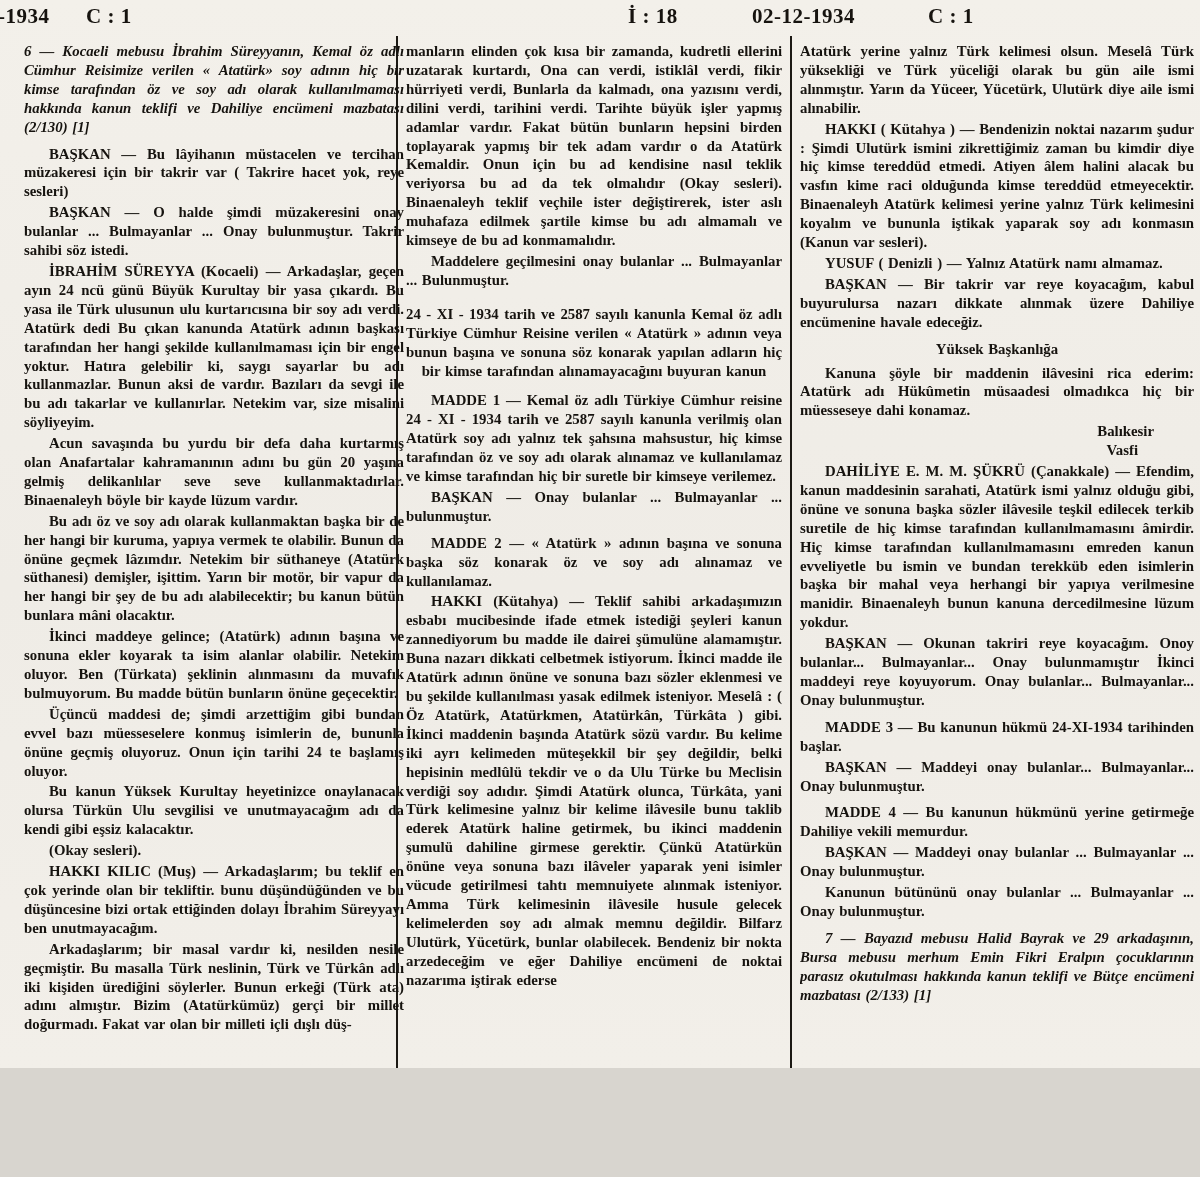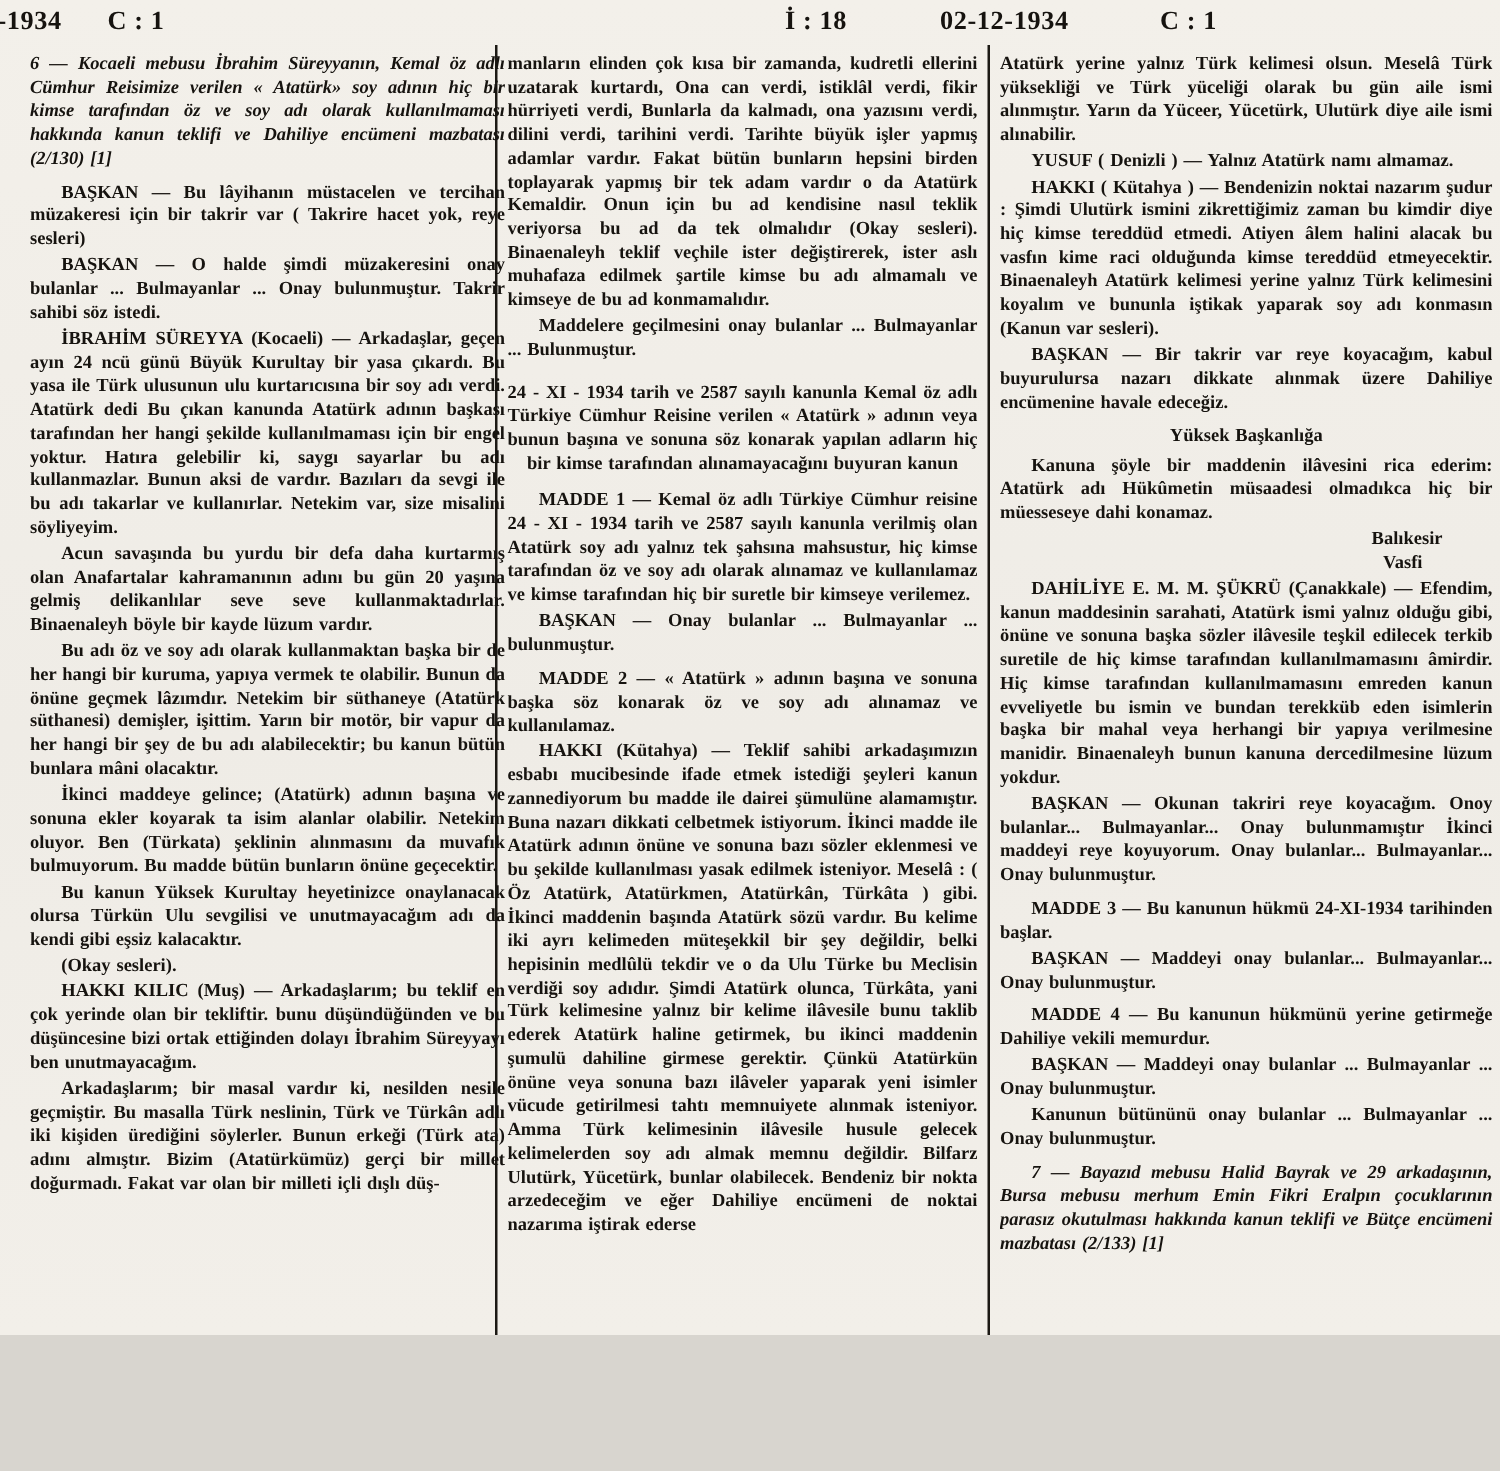--- a/index.html
+++ b/index.html
@@ -72,20 +72,21 @@
   <div class="vrule v2"></div>
 
   <div class="col c1">
     <p class="agenda noind">6 — Kocaeli mebusu İbrahim Süreyyanın, Kemal öz adlı Cümhur Reisimize verilen « Atatürk» soy adının hiç bir kimse tarafından öz ve soy adı olarak kullanılmaması hakkında kanun teklifi ve Dahiliye encümeni mazbatası (2/130) [1]</p>
     <p>BAŞKAN — Bu lâyihanın müstacelen ve tercihan müzakeresi için bir takrir var ( Takrire hacet yok, reye sesleri)</p>
     <p>BAŞKAN — O halde şimdi müzakeresini onay bulanlar ... Bulmayanlar ... Onay bulunmuştur. Takrir sahibi söz istedi.</p>
     <p>İBRAHİM SÜREYYA (Kocaeli) — Arkadaşlar, geçen ayın 24 ncü günü Büyük Kurultay bir yasa çıkardı. Bu yasa ile Türk ulusunun ulu kurtarıcısına bir soy adı verdi. Atatürk dedi Bu çıkan kanunda Atatürk adının başkası tarafından her hangi şekilde kullanılmaması için bir engel yoktur. Hatıra gelebilir ki, saygı sayarlar bu adı kullanmazlar. Bunun aksi de vardır. Bazıları da sevgi ile bu adı takarlar ve kullanırlar. Netekim var, size misalini söyliyeyim.</p>
     <p>Acun savaşında bu yurdu bir defa daha kurtarmış olan Anafartalar kahramanının adını bu gün 20 yaşına gelmiş delikanlılar seve seve kullanmaktadırlar. Binaenaleyh böyle bir kayde lüzum vardır.</p>
     <p>Bu adı öz ve soy adı olarak kullanmaktan başka bir de her hangi bir kuruma, yapıya vermek te olabilir. Bunun da önüne geçmek lâzımdır. Netekim bir süthaneye (Atatürk süthanesi) demişler, işittim. Yarın bir motör, bir vapur da her hangi bir şey de bu adı alabilecektir; bu kanun bütün bunlara mâni olacaktır.</p>
     <p>İkinci maddeye gelince; (Atatürk) adının başına ve sonuna ekler koyarak ta isim alanlar olabilir. Netekim oluyor. Ben (Türkata) şeklinin alınmasını da muvafık bulmuyorum. Bu madde bütün bunların önüne geçecektir.</p>
+    <p>Üçüncü maddesi de; şimdi arzettiğim gibi bundan evvel bazı müesseselere konmuş isimlerin de, bununla önüne geçmiş oluyoruz. Onun için tarihi 24 te başlamış oluyor.</p>
     <p>Bu kanun Yüksek Kurultay heyetinizce onaylanacak olursa Türkün Ulu sevgilisi ve unutmayacağım adı da kendi gibi eşsiz kalacaktır.</p>
     <p>(Okay sesleri).</p>
     <p>HAKKI KILIC (Muş) — Arkadaşlarım; bu teklif en çok yerinde olan bir tekliftir. bunu düşündüğünden ve bu düşüncesine bizi ortak ettiğinden dolayı İbrahim Süreyyayı ben unutmayacağım.</p>
     <p>Arkadaşlarım; bir masal vardır ki, nesilden nesile geçmiştir. Bu masalla Türk neslinin, Türk ve Türkân adlı iki kişiden ürediğini söylerler. Bunun erkeği (Türk ata) adını almıştır. Bizim (Atatürkümüz) gerçi bir millet doğurmadı. Fakat var olan bir milleti içli dışlı düş-</p>
   </div>
 
   <div class="fn fn1">
     <div class="fn-rule"></div>
     <p>[1] 37 sayılı basmayazı zaptın sonundadır.</p>
   </div>
@@ -95,22 +96,22 @@
     <p>Maddelere geçilmesini onay bulanlar ... Bulmayanlar ... Bulunmuştur.</p>
     <p class="lawtitle">24 - XI - 1934 tarih ve 2587 sayılı kanunla Kemal öz adlı Türkiye Cümhur Reisine verilen « Atatürk » adının veya bunun başına ve sonuna söz konarak yapılan adların hiç bir kimse tarafından alınamayacağını buyuran kanun</p>
     <p class="mt">MADDE 1 — Kemal öz adlı Türkiye Cümhur reisine 24 - XI - 1934 tarih ve 2587 sayılı kanunla verilmiş olan Atatürk soy adı yalnız tek şahsına mahsustur, hiç kimse tarafından öz ve soy adı olarak alınamaz ve kullanılamaz ve kimse tarafından hiç bir suretle bir kimseye verilemez.</p>
     <p>BAŞKAN — Onay bulanlar ... Bulmayanlar ... bulunmuştur.</p>
     <p class="mt">MADDE 2 — « Atatürk » adının başına ve sonuna başka söz konarak öz ve soy adı alınamaz ve kullanılamaz.</p>
     <p>HAKKI (Kütahya) — Teklif sahibi arkadaşımızın esbabı mucibesinde ifade etmek istediği şeyleri kanun zannediyorum bu madde ile dairei şümulüne alamamıştır. Buna nazarı dikkati celbetmek istiyorum. İkinci madde ile Atatürk adının önüne ve sonuna bazı sözler eklenmesi ve bu şekilde kullanılması yasak edilmek isteniyor. Meselâ : ( Öz Atatürk, Atatürkmen, Atatürkân, Türkâta ) gibi. İkinci maddenin başında Atatürk sözü vardır. Bu kelime iki ayrı kelimeden müteşekkil bir şey değildir, belki hepisinin medlûlü tekdir ve o da Ulu Türke bu Meclisin verdiği soy adıdır. Şimdi Atatürk olunca, Türkâta, yani Türk kelimesine yalnız bir kelime ilâvesile bunu taklib ederek Atatürk haline getirmek, bu ikinci maddenin şumulü dahiline girmese gerektir. Çünkü Atatürkün önüne veya sonuna bazı ilâveler yaparak yeni isimler vücude getirilmesi tahtı memnuiyete alınmak isteniyor. Amma Türk kelimesinin ilâvesile husule gelecek kelimelerden soy adı almak memnu değildir. Bilfarz Ulutürk, Yücetürk, bunlar olabilecek. Bendeniz bir nokta arzedeceğim ve eğer Dahiliye encümeni de noktai nazarıma iştirak ederse</p>
   </div>
 
   <div class="col c3">
     <p class="noind">Atatürk yerine yalnız Türk kelimesi olsun. Meselâ Türk yüksekliği ve Türk yüceliği olarak bu gün aile ismi alınmıştır. Yarın da Yüceer, Yücetürk, Ulutürk diye aile ismi alınabilir.</p>
+    <p>HAKKI ( Kütahya ) — Bendenizin noktai nazarım şudur : Şimdi Ulutürk ismini zikrettiğimiz zaman bu kimdir diye hiç kimse tereddüd etmedi. Atiyen âlem halini alacak bu vasfın kime raci olduğunda kimse tereddüd etmeyecektir. Binaenaleyh Atatürk kelimesi yerine yalnız Türk kelimesini koyalım ve bununla iştikak yaparak soy adı konmasın (Kanun var sesleri).</p>
     <p>YUSUF ( Denizli ) — Yalnız Atatürk namı almamaz.</p>
-    <p>HAKKI ( Kütahya ) — Bendenizin noktai nazarım şudur : Şimdi Ulutürk ismini zikrettiğimiz zaman bu kimdir diye hiç kimse tereddüd etmedi. Atiyen âlem halini alacak bu vasfın kime raci olduğunda kimse tereddüd etmeyecektir. Binaenaleyh Atatürk kelimesi yerine yalnız Türk kelimesini koyalım ve bununla iştikak yaparak soy adı konmasın (Kanun var sesleri).</p>
     <p>BAŞKAN — Bir takrir var reye koyacağım, kabul buyurulursa nazarı dikkate alınmak üzere Dahiliye encümenine havale edeceğiz.</p>
     <p class="centerhead mt">Yüksek Başkanlığa</p>
     <p>Kanuna şöyle bir maddenin ilâvesini rica ederim: Atatürk adı Hükûmetin müsaadesi olmadıkca hiç bir müesseseye dahi konamaz.</p>
     <p class="sign">Balıkesir</p>
     <p class="sign2">Vasfi</p>
     <p>DAHİLİYE E. M. M. ŞÜKRÜ (Çanakkale) — Efendim, kanun maddesinin sarahati, Atatürk ismi yalnız olduğu gibi, önüne ve sonuna başka sözler ilâvesile teşkil edilecek terkib suretile de hiç kimse tarafından kullanılmamasını âmirdir. Hiç kimse tarafından kullanılmamasını emreden kanun evveliyetle bu ismin ve bundan terekküb eden isimlerin başka bir mahal veya herhangi bir yapıya verilmesine manidir. Binaenaleyh bunun kanuna dercedilmesine lüzum yokdur.</p>
     <p>BAŞKAN — Okunan takriri reye koyacağım. Onoy bulanlar... Bulmayanlar... Onay bulunmamıştır İkinci maddeyi reye koyuyorum. Onay bulanlar... Bulmayanlar... Onay bulunmuştur.</p>
     <p class="mt">MADDE 3 — Bu kanunun hükmü 24-XI-1934 tarihinden başlar.</p>
     <p>BAŞKAN — Maddeyi onay bulanlar... Bulmayanlar... Onay bulunmuştur.</p>
     <p class="mt">MADDE 4 — Bu kanunun hükmünü yerine getirmeğe Dahiliye vekili memurdur.</p>

